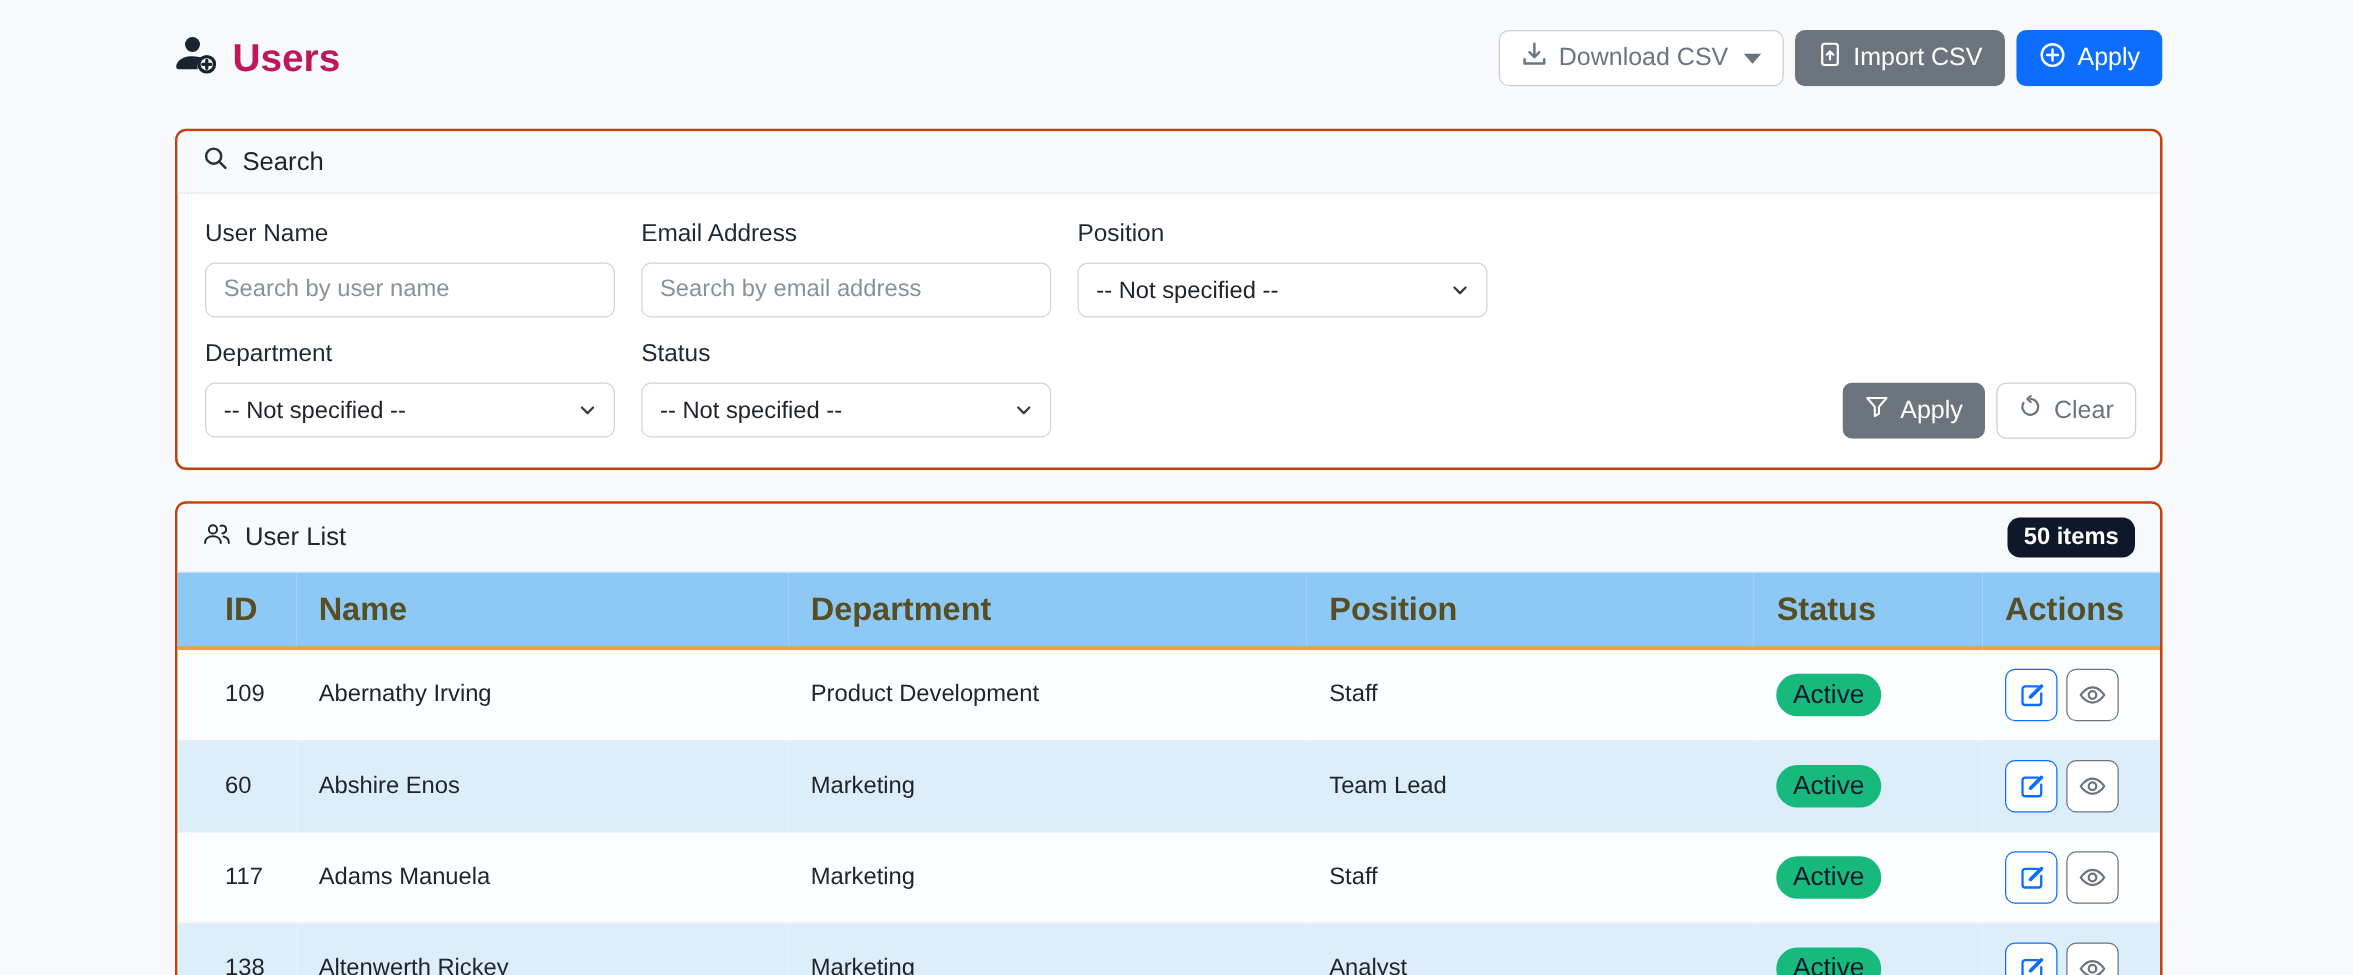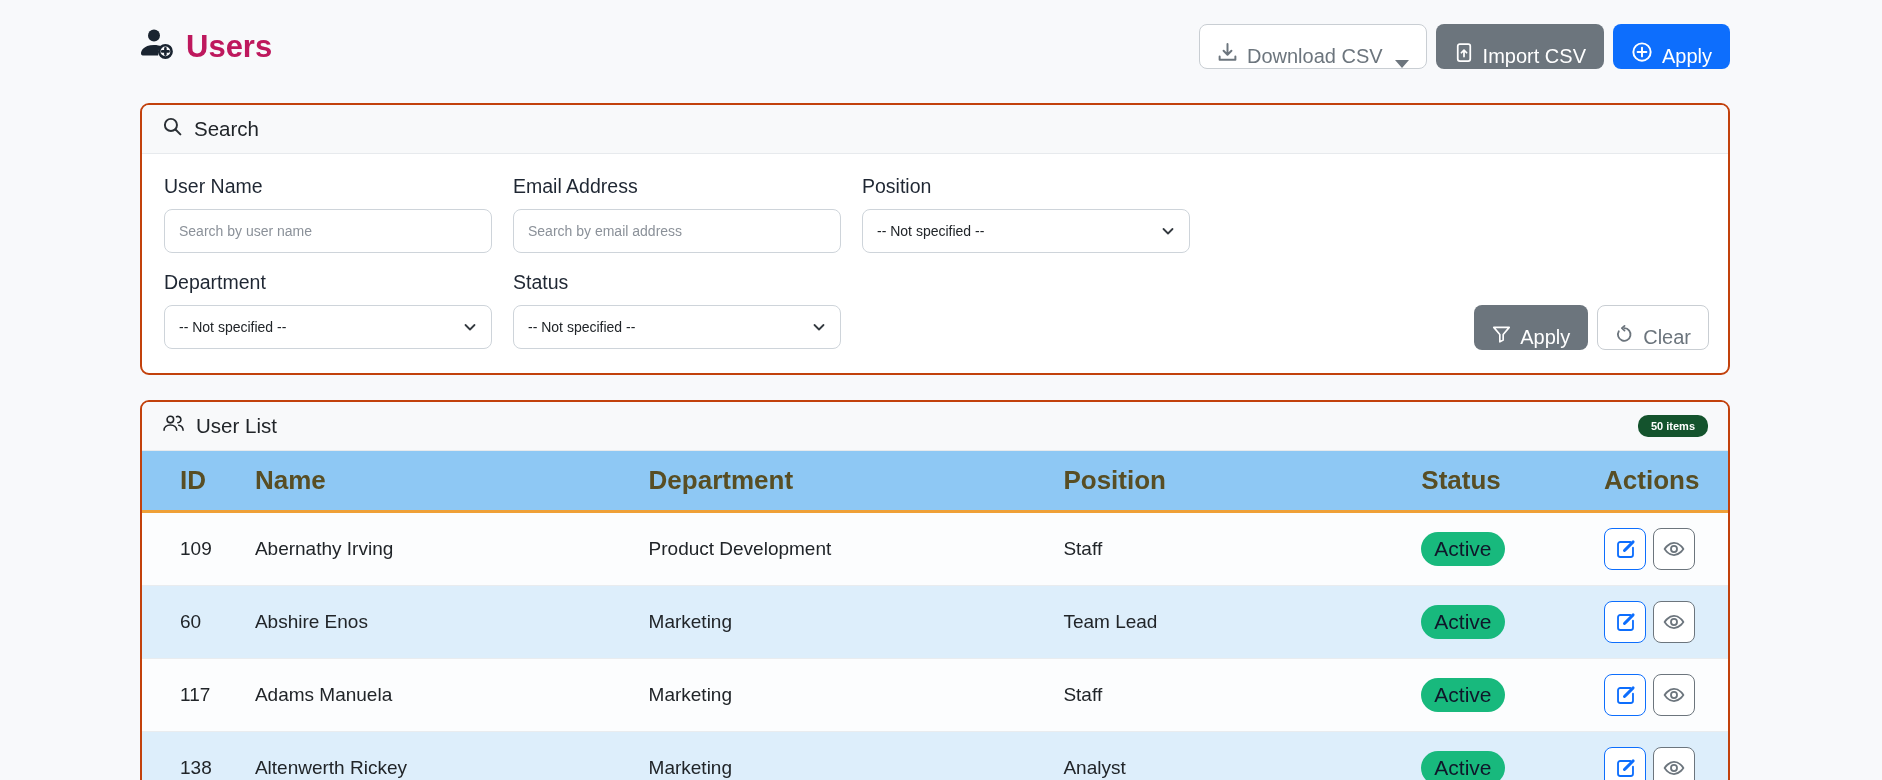--- a/index.html
+++ b/index.html
@@ -9,21 +9,21 @@
     font-family:"Liberation Sans", sans-serif;
     color:#212529;
   }
   .container { width:1590px; margin-left:140px; }
 
   
   .topbar { display:flex; justify-content:space-between; align-items:center; padding-top:24px; }
   .page-title { display:flex; align-items:center; gap:12px; font-size:31px; font-weight:700; color:#be185d; }
   .topbar-actions { display:flex; gap:9px; }
   .btn {
-    display:inline-flex; align-items:flex-end; gap:9px; height:45px; padding:0 17px;
+    display:inline-flex; align-items:center; gap:9px; height:45px; padding:0 17px;
     border-radius:8px; font-size:20px; font-family:inherit; cursor:pointer; border:1px solid transparent;
   }
   .btn-outline-gray { background:#fff; border-color:#c9ced3; color:#6c757d; }
   .btn-gray { background:#6c757d; color:#fff; }
   .btn-blue { background:#0d6efd; color:#fff; }
   .caret-down { width:0; height:0; border-left:7px solid transparent; border-right:7px solid transparent; border-top:8px solid #6c757d; margin-left:3px; }
 
   
   .card { background:#fff; border:2px solid #c2410c; border-radius:9px; margin-top:34px; overflow:hidden; }
   .card-header {
@@ -33,31 +33,31 @@
   .card-header .spacer { flex:1; }
 
   
   .card-body { position:relative; padding:21px 20px 24px 22px; }
   .form-row { display:flex; gap:21px; }
   .form-row + .form-row { margin-top:18px; }
   .field { width:328px; }
   .field label { display:block; font-size:19.5px; color:#1f2733; margin-bottom:11px; }
   .control {
     width:100%; height:44px; border:1px solid #ced4da; border-radius:8px;
-    padding:0 14px; font-size:14px; font-family:inherit; color:#212529; background:#fff;
+    padding:0 14px; font-size:19px; font-family:inherit; color:#212529; background:#fff;
   }
   .control::placeholder { color:#8b9199; }
   .select-wrap { position:relative; }
   .select-wrap select { appearance:none; -webkit-appearance:none; cursor:pointer; }
   .select-wrap .chev { position:absolute; right:13px; top:14px; pointer-events:none; }
   .filter-actions { position:absolute; top:151px; right:19px; display:flex; gap:9px; }
 
   
   .list-card { margin-top:25px; }
-  .count-badge { background:#14532d; color:#fff; font-size:11px; font-weight:700; padding:5px 13px; border-radius:10px; }
+  .count-badge { background:#0f172a; color:#fff; font-size:19px; font-weight:700; padding:5px 13px; border-radius:10px; }
   table { width:100%; border-collapse:collapse; font-size:19px; }
   thead th {
     background:#8ec8f4; color:#584e24; font-weight:700; text-align:left;
     padding:14px 18px; border-bottom:3px solid #efa037; font-size:26px;
   }
   col.c-id { width:95px; } col.c-name { width:395px; } col.c-dept { width:416px; }
   col.c-pos { width:359px; } col.c-status { width:183px; } col.c-act { width:142px; }
   th.id-col, td.id-col { padding-left:38px; padding-right:8px; }
   tbody td { padding:15px 18px; }
   tbody tr { border-top:1px solid #e9ecef; background:#fcfdfe; }

